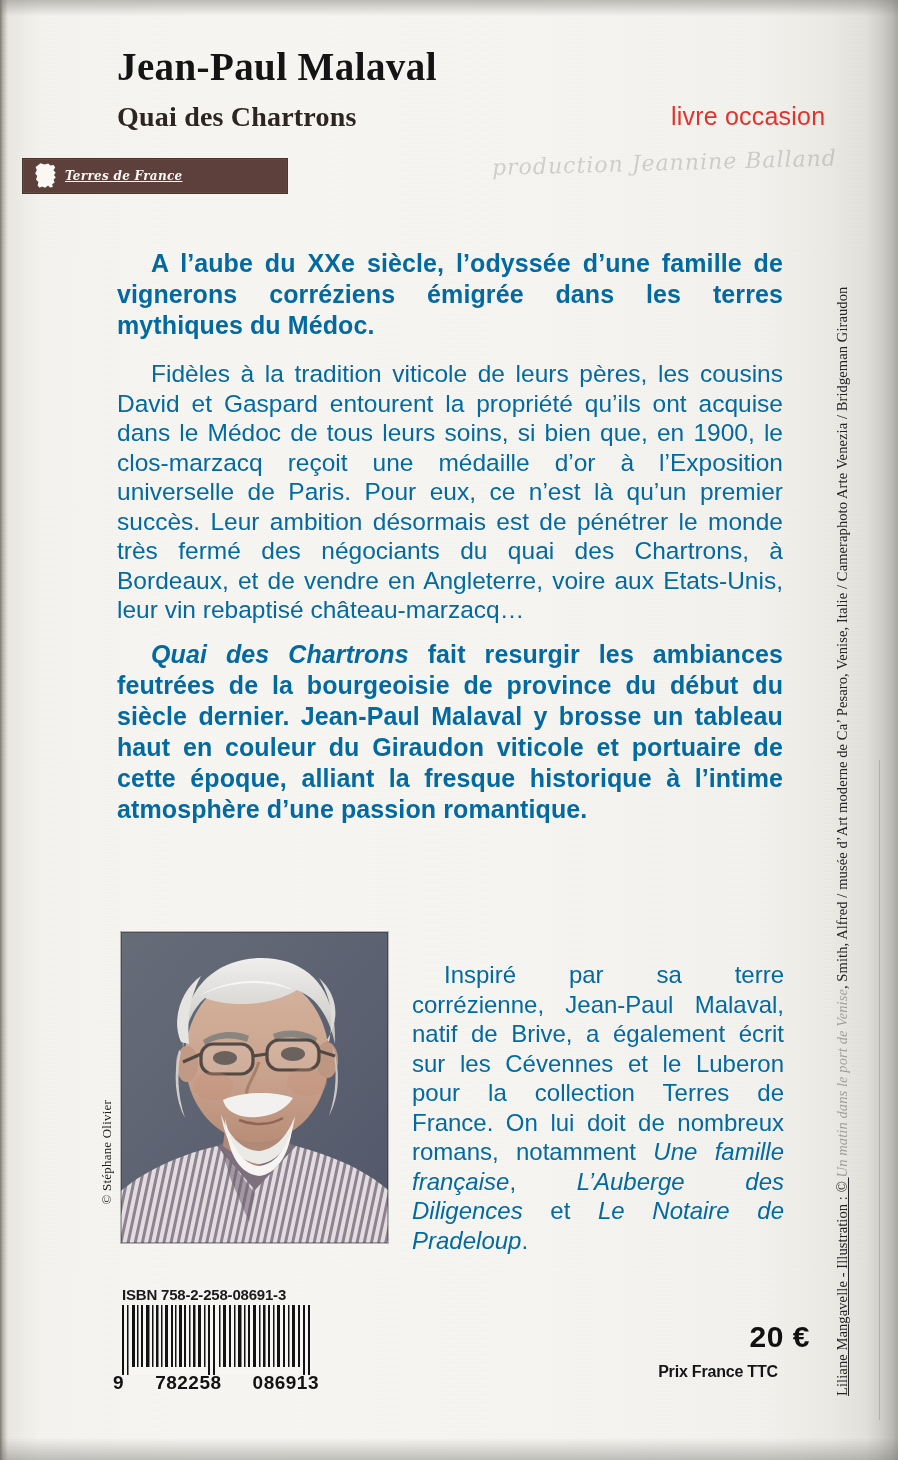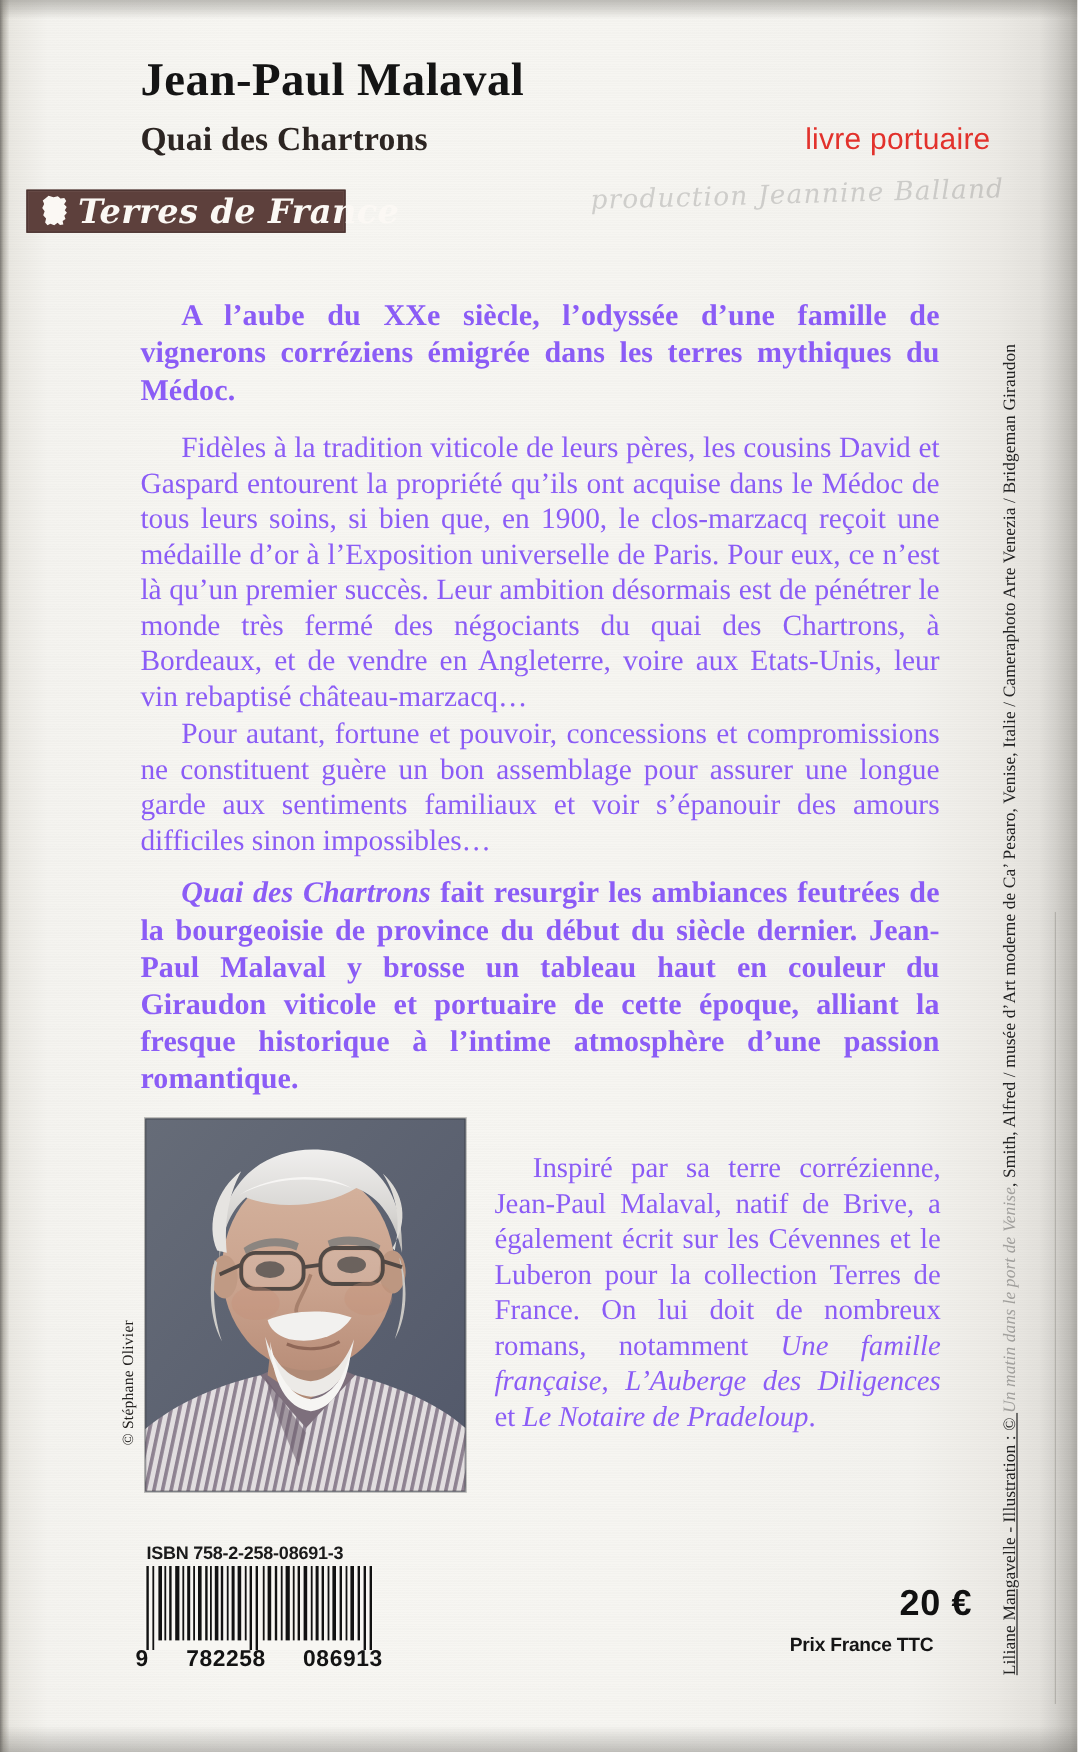--- a/index.html
+++ b/index.html
@@ -89,25 +89,26 @@
     display: flex;
     align-items: center;
     padding-left: 8px;
     box-sizing: border-box;
   }
   .france-icon { flex: 0 0 auto; width: 30px; height: 30px; }
   .collection-label {
     font-family: "DejaVu Serif", serif;
     font-style: italic;
     font-weight: bold;
-    font-size: 28px;
+    font-size: 12px;
     color: #fbf8f4;
     margin-left: 4px;
     letter-spacing: 0.3px;
     white-space: nowrap;
+    text-decoration: underline;
   }
 
   
   .occasion-stamp {
     position: absolute;
     left: 671px;
     top: 102px;
     font-family: "Liberation Sans", sans-serif;
     font-size: 25px;
     color: #e2322c;
@@ -132,24 +133,24 @@
   .blurb {
     position: absolute;
     left: 117px;
     top: 248px;
     width: 666px;
   }
   .para {
     margin: 0 0 2px 0;
     text-indent: 34px;
     text-align: justify;
-    font-family: Liberation Serif, serif;
+    font-family: Liberation Sans, sans-serif;
     font-size: 24.5px;
     line-height: 29.5px;
-    color: #8b5cf6;
+    color: #0369a1;
   }
   .para.lead {
     font-weight: bold;
     font-size: 25px;
     line-height: 31px;
     margin-bottom: 18px;
     letter-spacing: 0.1px;
   }
   .para.closing {
     font-weight: bold;
@@ -301,27 +302,26 @@
 
   <div class="collection-logo">
     <span class="france-icon">
       <svg viewBox="0 0 30 30" width="30" height="30" aria-hidden="true">
         <path fill="#fbf8f4" d="M9.5 2.2 L13.6 3.4 L17.2 2.6 L19.4 4.4 L22.6 4.0 L24.2 6.6 L22.4 9.2 L24.6 11.4 L23.0 14.2 L24.8 16.2 L22.6 18.8 L23.6 21.6 L21.2 23.2 L21.8 26.0 L19.0 26.4 L17.0 24.6 L14.2 26.8 L11.0 25.4 L8.6 26.8 L6.6 24.4 L7.4 21.0 L5.0 18.4 L6.2 15.0 L4.2 12.4 L5.8 9.0 L4.6 6.0 L7.0 4.2 Z"></path>
       </svg>
     </span>
     <span class="collection-label">Terres de France</span>
   </div>
 
-  <div class="occasion-stamp">livre portuaire</div>
+  <div class="occasion-stamp">livre occasion</div>
   <div class="pencil-note">production Jeannine Balland</div>
 
   <div class="blurb">
     <p class="para lead">A l’aube du XXe siècle, l’odyssée d’une famille de vignerons corréziens émigrée dans les terres mythiques du Médoc.</p>
     <p class="para">Fidèles à la tradition viticole de leurs pères, les cousins David et Gaspard entourent la propriété qu’ils ont acquise dans le Médoc de tous leurs soins, si bien que, en 1900, le clos-marzacq reçoit une médaille d’or à l’Exposition universelle de Paris. Pour eux, ce n’est là qu’un premier succès. Leur ambition désormais est de pénétrer le monde très fermé des négociants du quai des Chartrons, à Bordeaux, et de vendre en Angleterre, voire aux Etats-Unis, leur vin rebaptisé château-marzacq…</p>
-    <p class="para">Pour autant, fortune et pouvoir, concessions et compromissions ne constituent guère un bon assemblage pour assurer une longue garde aux sentiments familiaux et voir s’épanouir des amours difficiles sinon impossibles…</p>
     <p class="para closing"><em>Quai des Chartrons</em><span> fait resurgir les ambiances feutrées de la bourgeoisie de province du début du siècle dernier. Jean-Paul Malaval y brosse un tableau haut en couleur du Giraudon viticole et portuaire de cette époque, alliant la fresque historique à l’intime atmosphère d’une passion romantique.</span></p>
   </div>
 
   <div class="photo-frame">
     <svg viewBox="0 0 267 311" width="267" height="311" aria-hidden="true">
       <defs>
         <linearGradient id="bgGrad" x1="0" y1="0" x2="1" y2="1">
           <stop offset="0%" stop-color="#666c78"></stop>
           <stop offset="55%" stop-color="#5b6170"></stop>
           <stop offset="100%" stop-color="#52586a"></stop>

